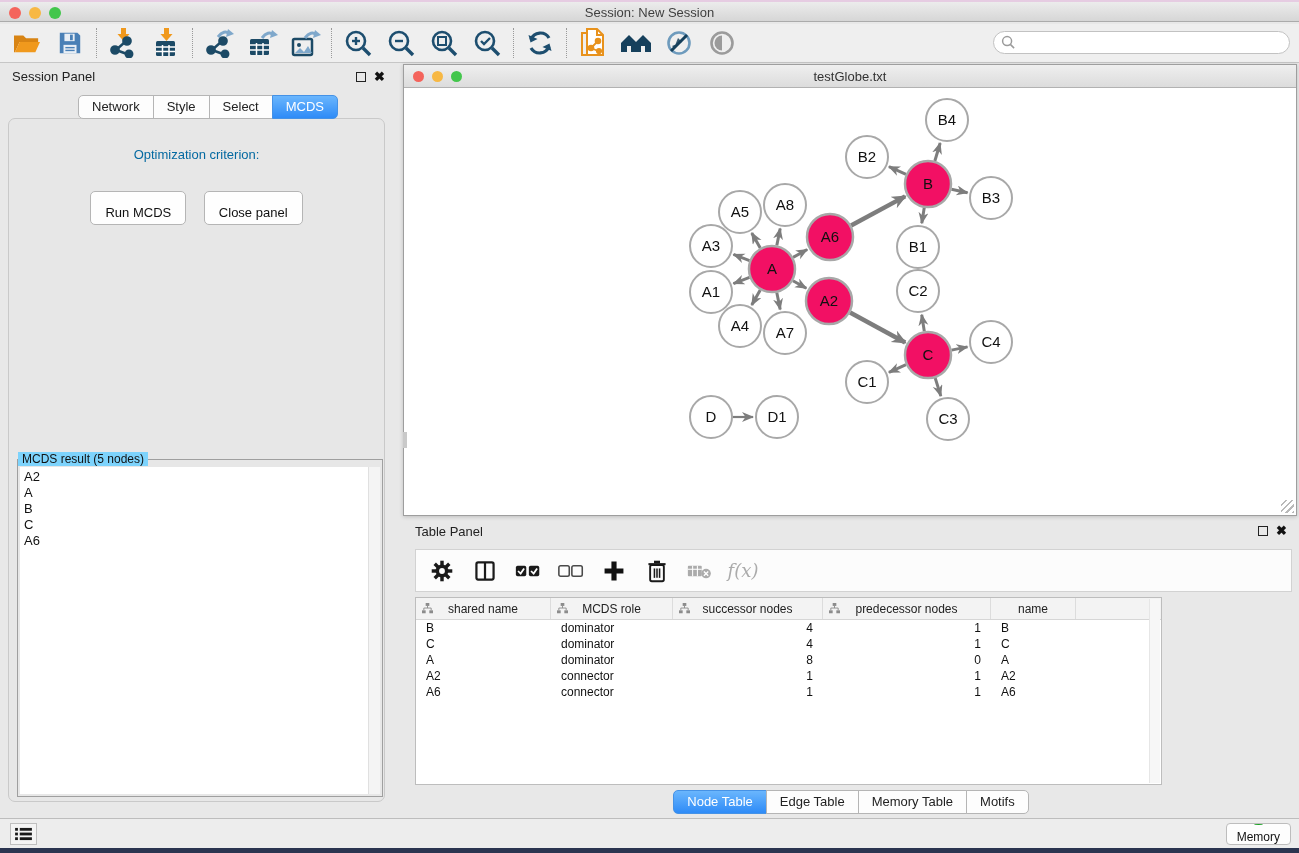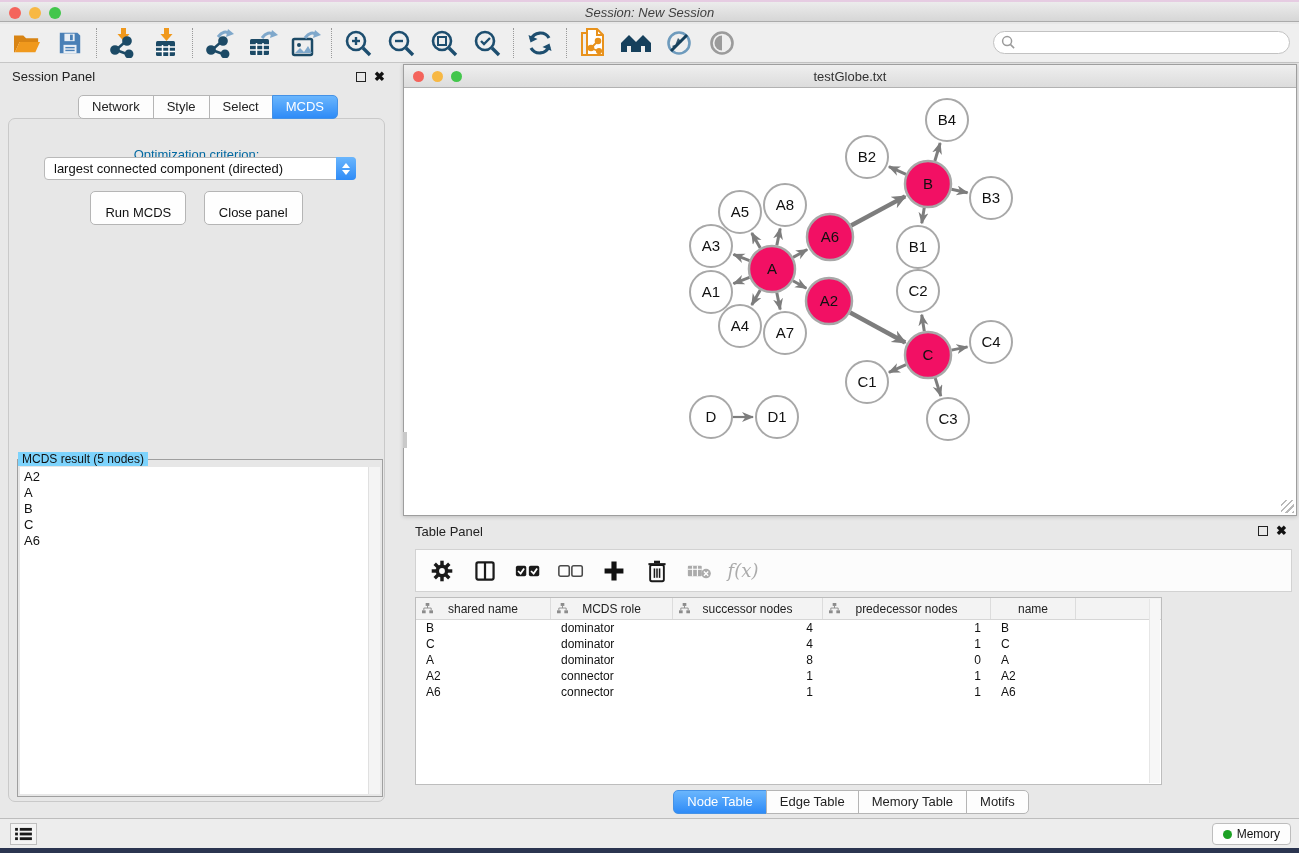--- a/index.html
+++ b/index.html
@@ -14,21 +14,21 @@
   }
   
   .titlebar {
     position:absolute; left:0; top:0; width:1299px; height:22px;
     background:linear-gradient(#ECECEC,#D6D6D6);
     border-top:2px solid #E6CCE2;
     border-bottom:1px solid #ABABAB;
   }
   .titlebar .title {
     position:absolute; left:0; right:0; top:3px; text-align:center;
-    font-size:13px; color:#3F3F3F;font-style:italic;
+    font-size:13px; color:#3F3F3F;
   }
   .tl-dots { position:absolute; left:9px; top:5px; display:flex; gap:8px; }
   .tl-dot { width:12px; height:12px; border-radius:50%; }
   
   .toolbar {
     position:absolute; left:0; top:24px; width:1299px; height:39px;
     background:#EFEFEF; border-bottom:1px solid #C6C6C6;
     display:flex; align-items:center; padding-left:10px;
   }
   .tb-btn { width:34px; height:32px; display:flex; align-items:center; justify-content:center; }
@@ -150,21 +150,21 @@
   }
   .list-btn {
     position:absolute; left:10px; top:4px; width:27px; height:22px;
     background:#F4F4F4; border:1px solid #BFBFBF;
     display:flex; align-items:center; justify-content:center;
   }
   .memory-btn {
     position:absolute; right:8px; top:4px; height:22px;
     background:#FDFDFD; border:1px solid #BDBDBD; border-radius:4px;
     display:flex; align-items:center; gap:5px; padding:0 10px;
-    font-size:12px; color:#111;
+    font-size:12px; color:#111;flex-direction:column;
   }
   .mem-dot { width:9px; height:9px; border-radius:50%; background:#1BA123; }
   .desktop-strip { position:absolute; left:0; top:848px; width:1299px; height:5px; background:#2B3550; }
 </style>
 </head>
 <body>
 
 <div class="titlebar">
   <div class="tl-dots">
     <span class="tl-dot" style="background:#F4645C"></span>
@@ -371,27 +371,20 @@
 </div>
 <div class="cp-tabs seg" id="control-tabs">
     <button class="seg-btn">Network</button>
     <button class="seg-btn">Style</button>
     <button class="seg-btn">Select</button>
     <button class="seg-btn active">MCDS</button>
   </div>
 
 <div class="cp-body">
   <div class="opt-label">Optimization criterion:</div>
-  <div class="dropdown">
-    <span class="dd-text">largest connected component (directed)</span>
-    <span class="dd-stepper">
-      <span class="dd-arrow dd-up"></span>
-        <span class="dd-arrow dd-down"></span>
-    </span>
-  </div>
   <div class="cp-buttons">
     <button class="push-btn">Run MCDS</button>
     <button class="push-btn">Close panel</button>
   </div>
   <div class="result-group">
     <span class="result-legend">MCDS result (5 nodes)</span>
     <div class="result-list" id="mcds-list">
         <div>A2</div>
         <div>A</div>
         <div>B</div>

